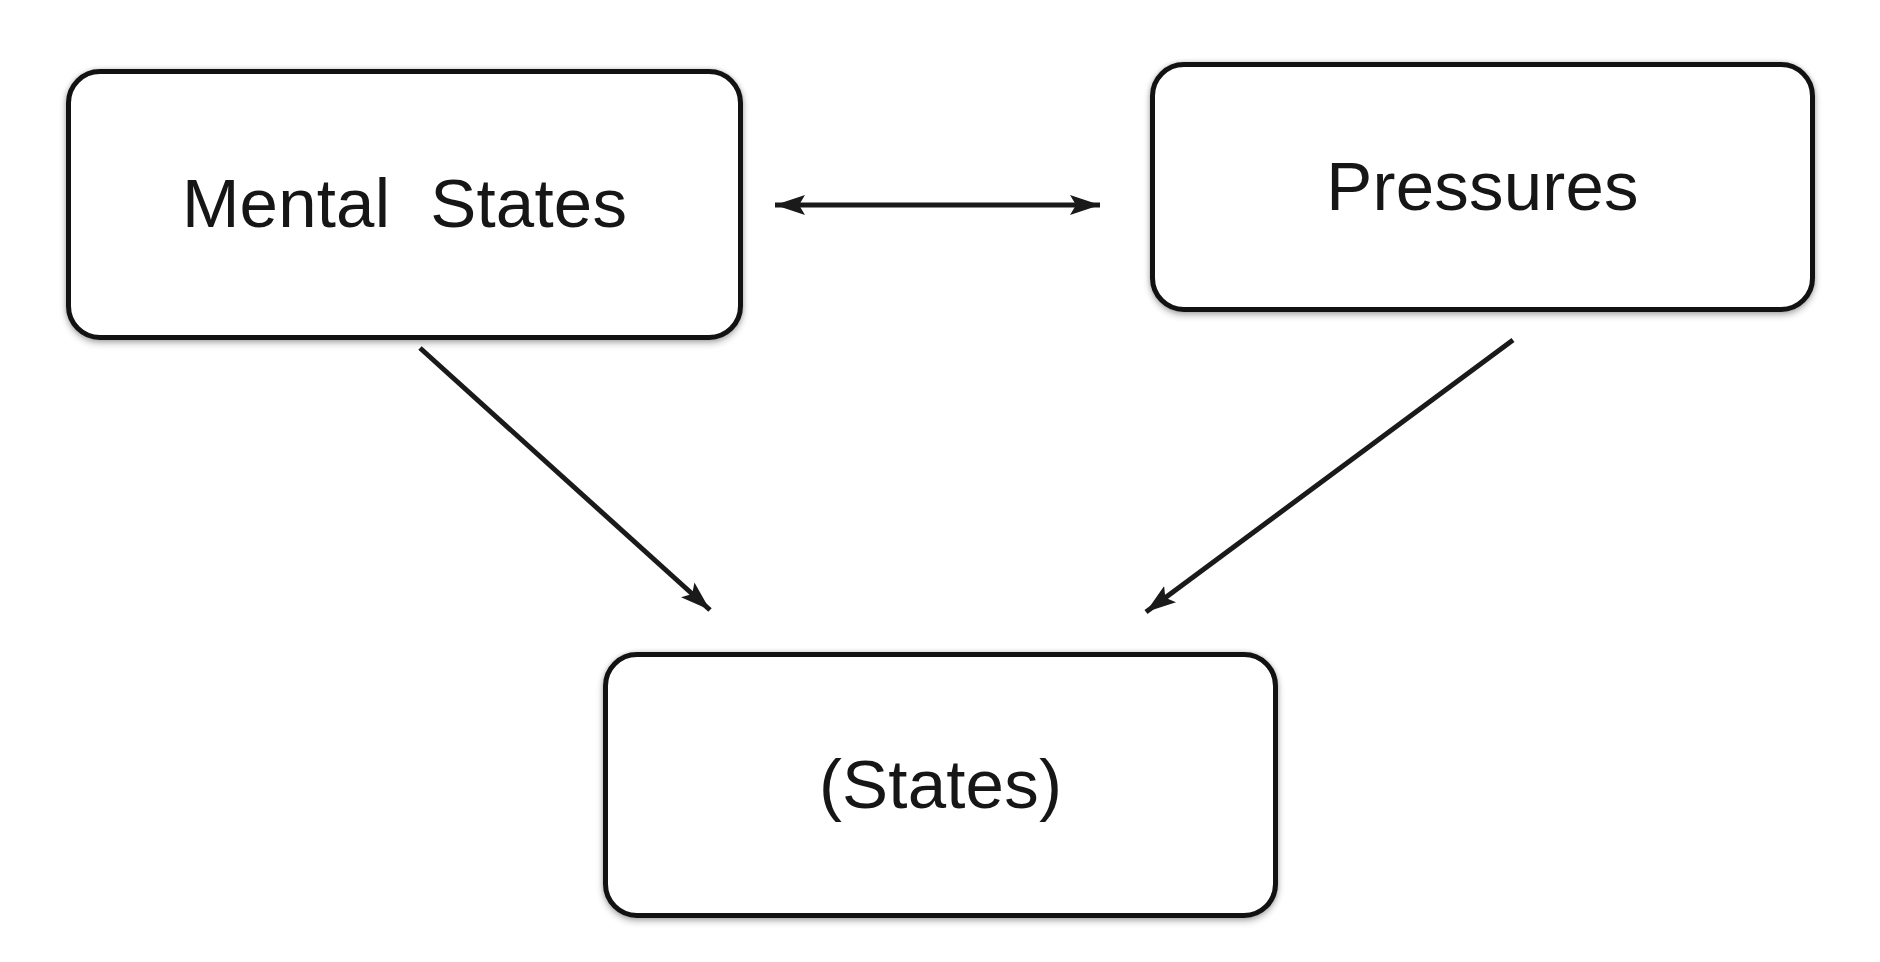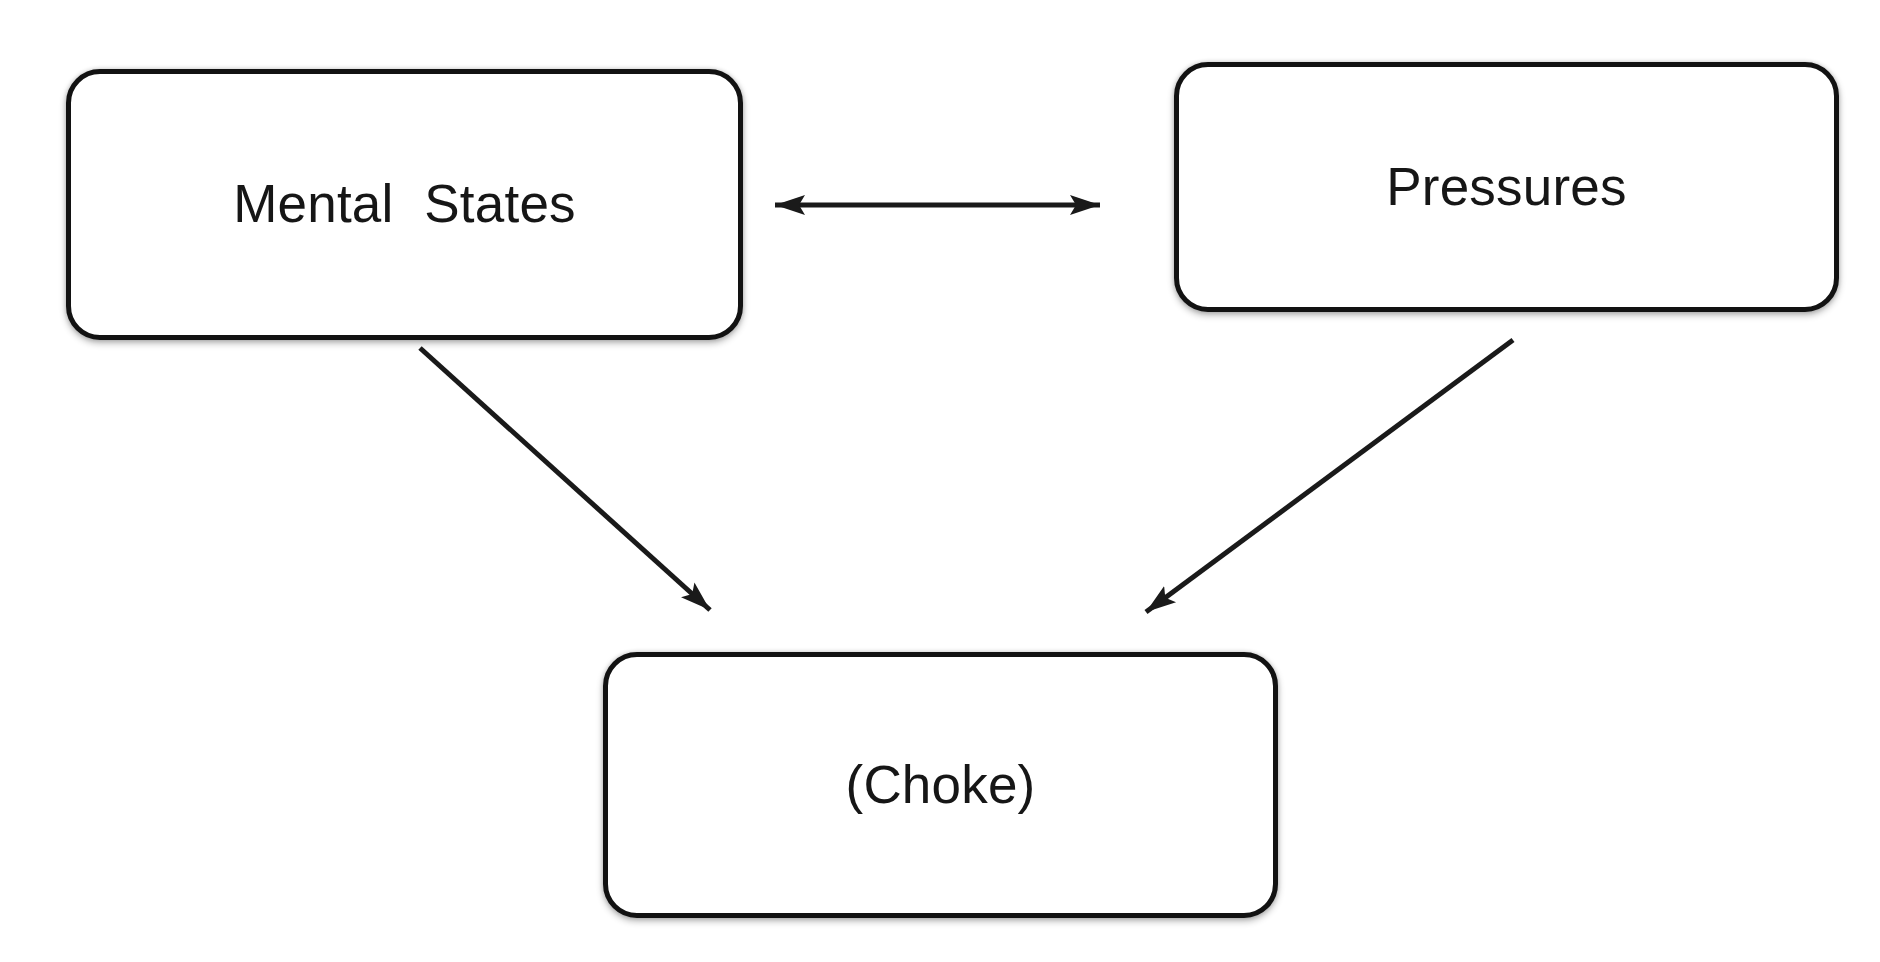--- a/index.html
+++ b/index.html
@@ -28,37 +28,36 @@
     background: #ffffff;
     border: 5px solid #121212;
     border-radius: 34px;
     box-shadow: 0 3px 7px rgba(0,0,0,0.30), 0 0 4px rgba(0,0,0,0.16);
     display: flex;
     flex-direction: column;
     align-items: center;
     justify-content: center;
     text-align: center;
     color: #161616;
-    font-size: 53px;
+    font-size: 69px;
     line-height: 1.45;
     word-spacing: 0.30em;
     letter-spacing: 0.2px;
   }
   .node-mental-states {
     left: 66px;
     top: 69px;
     width: 677px;
     height: 271px;
   }
   .node-pressures {
     left: 1150px;
     top: 62px;
     width: 665px;
     height: 250px;
-    margin-left: 24px;
   }
   .node-performance-failure {
     left: 603px;
     top: 652px;
     width: 675px;
     height: 266px;
   }
 </style>
 </head>
 <body>
@@ -81,16 +80,16 @@
 
   <div class="node node-mental-states">
     <span>Mental States</span>
   </div>
 
   <div class="node node-pressures">
     <span>Pressures</span>
   </div>
 
   <div class="node node-performance-failure">
-    <span>(Choke)</span>
+    <span>(States)</span>
   </div>
 
 </div>
 
 </body></html>

